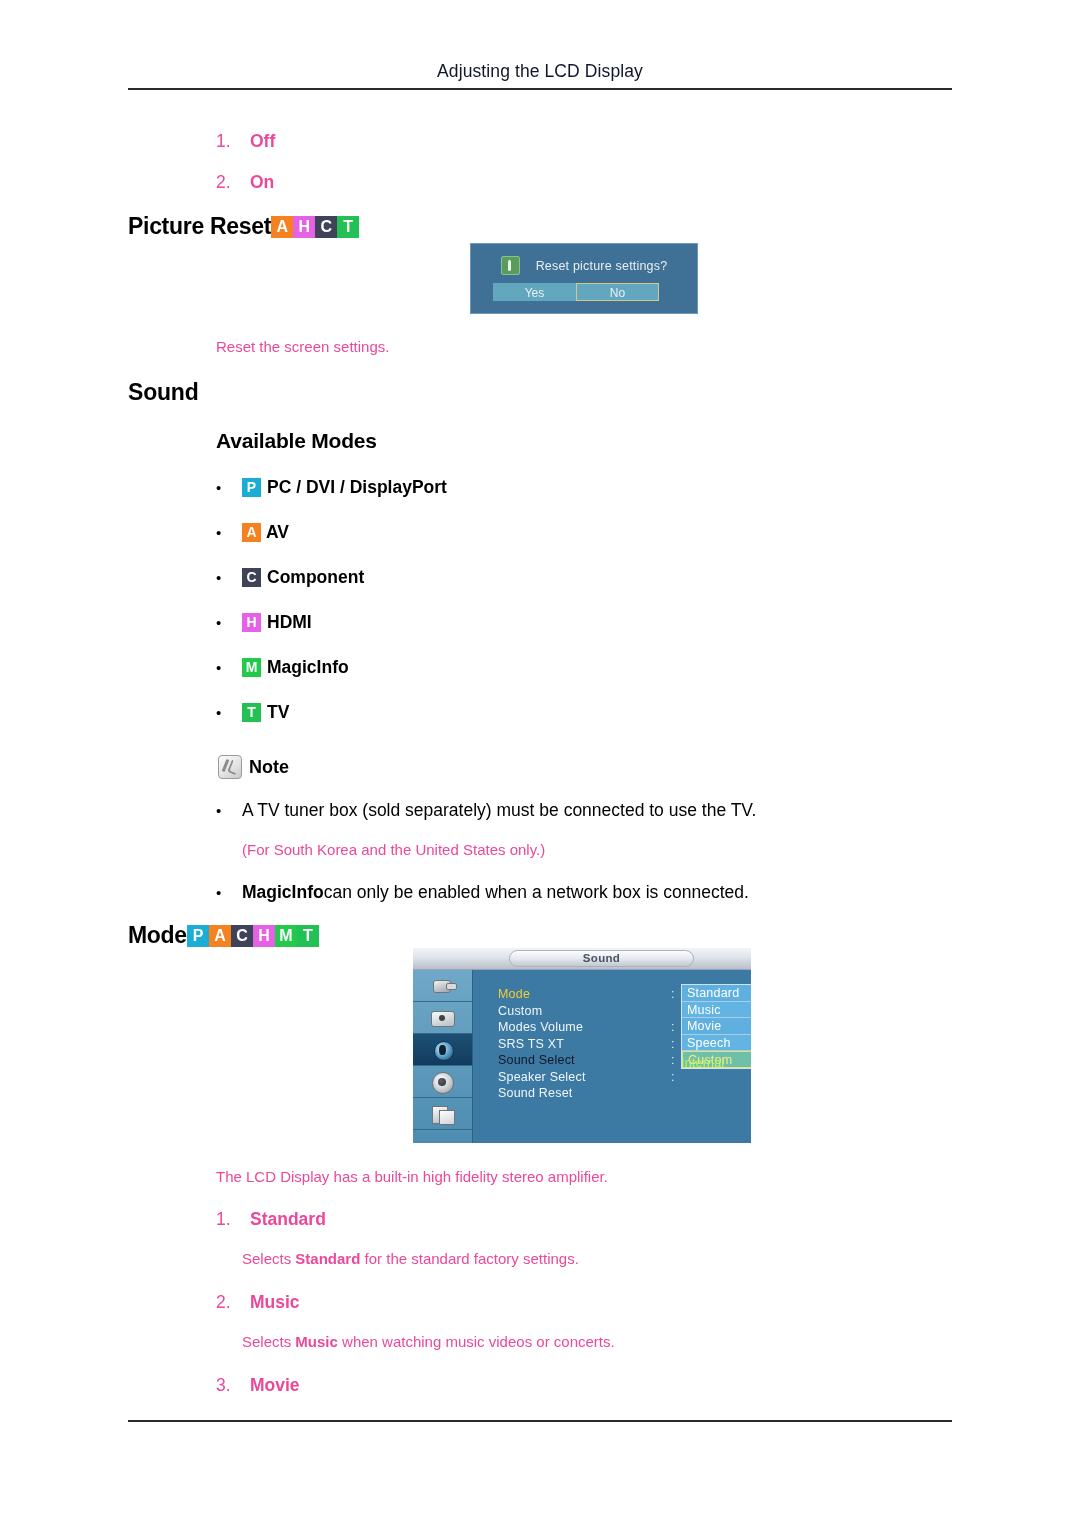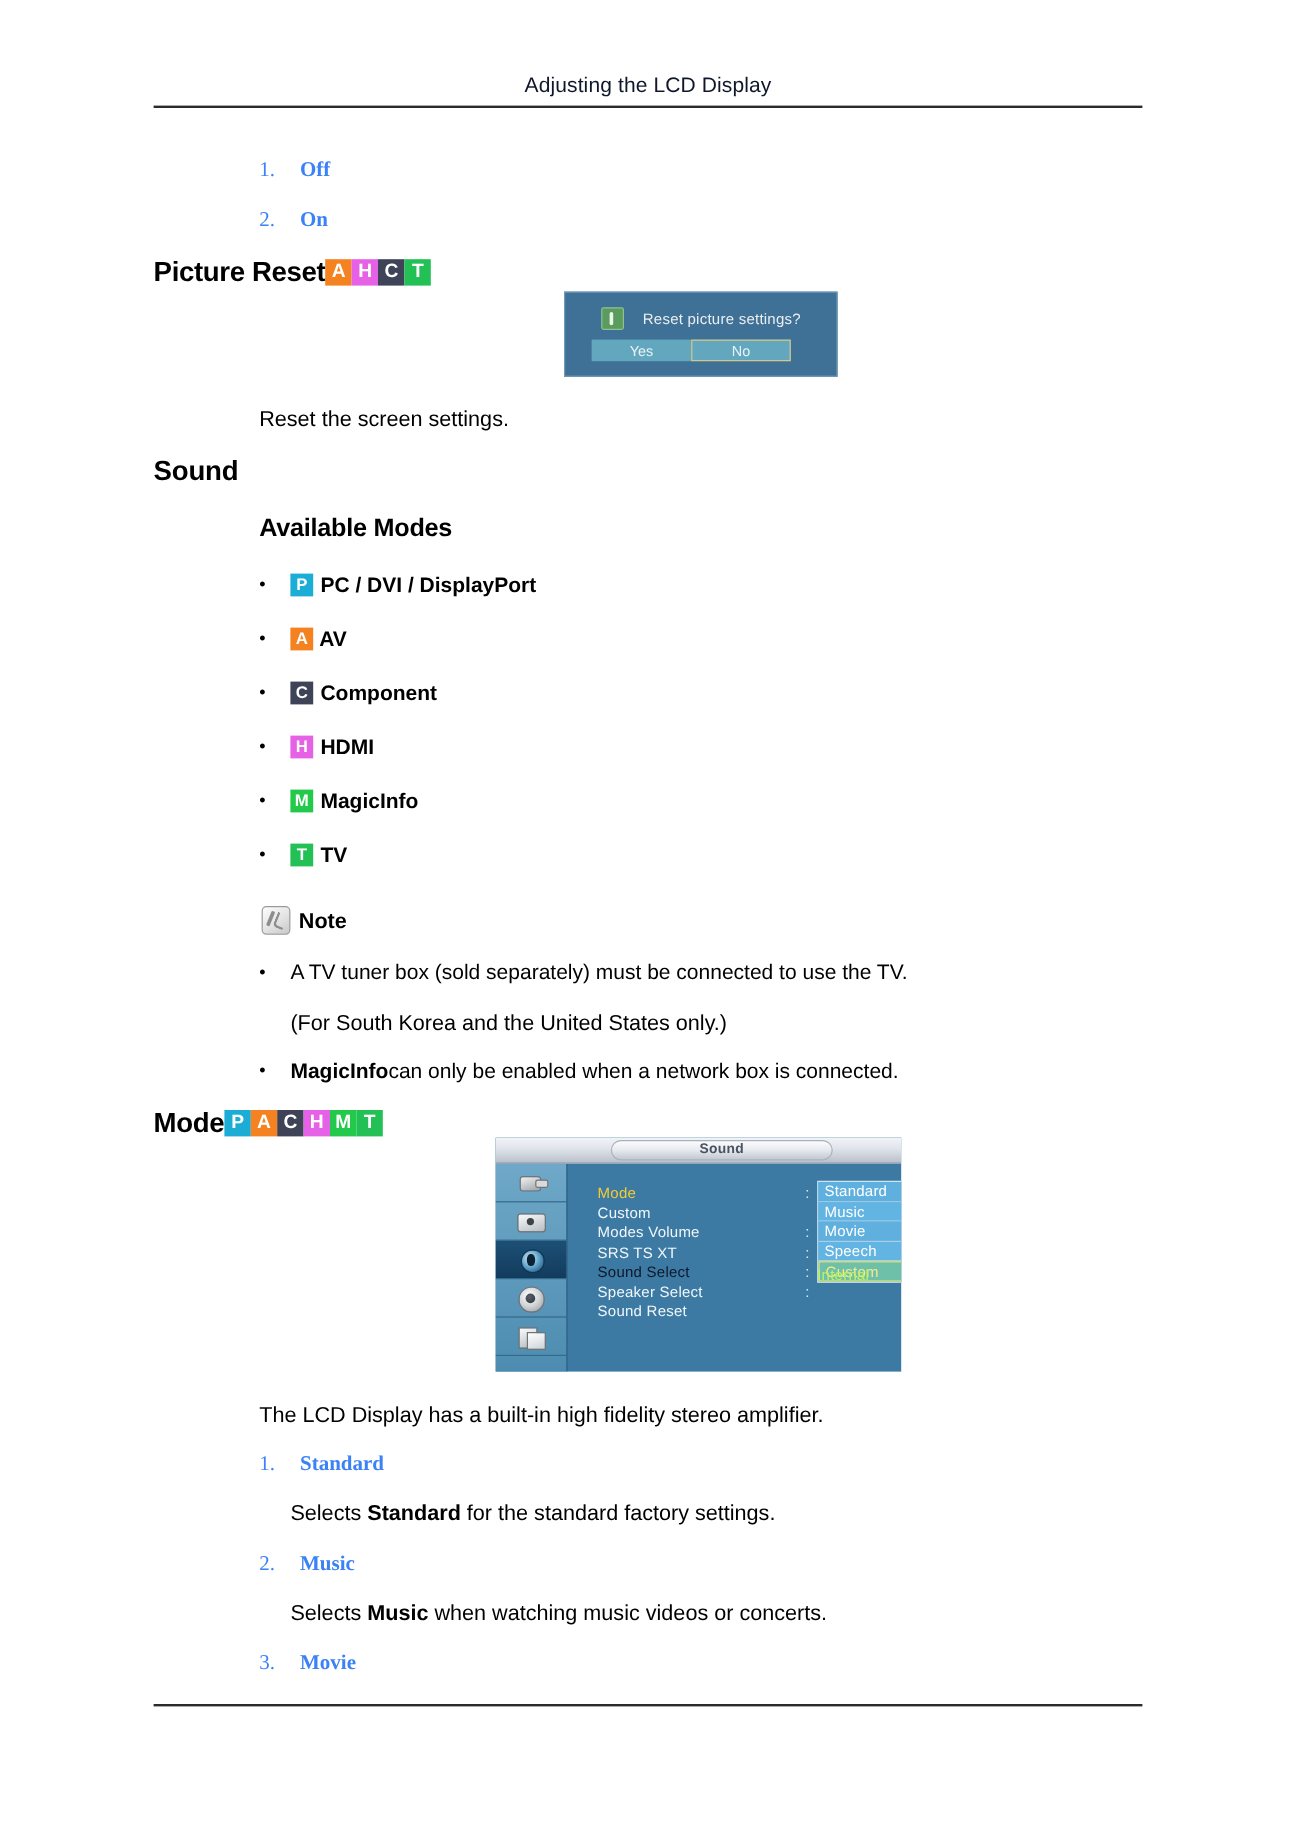--- a/index.html
+++ b/index.html
@@ -45,33 +45,32 @@
     top: 1420px;
     left: 128px;
     width: 824px;
     height: 0;
     border-top: 2px solid #2b2b2b;
   }
 
   
   .body-text {
     position: absolute;
-    font-size: 18px;
+    font-size: 15px;
     line-height: 1.25;
-    color: #000000;
+    color: #ec4899;
   }
   .bold { font-weight: bold; }
 
   
   .num-item {
     position: absolute;
     font-size: 17.5px;
-    color: #3b82f6;
+    color: #ec4899;
     white-space: nowrap;
-    font-family: Liberation Serif, serif;
   }
   .num-item .num {
     display: inline-block;
     width: 34px;
     font-weight: normal;
   }
   .num-item .lbl {
     font-weight: bold;
   }
 

